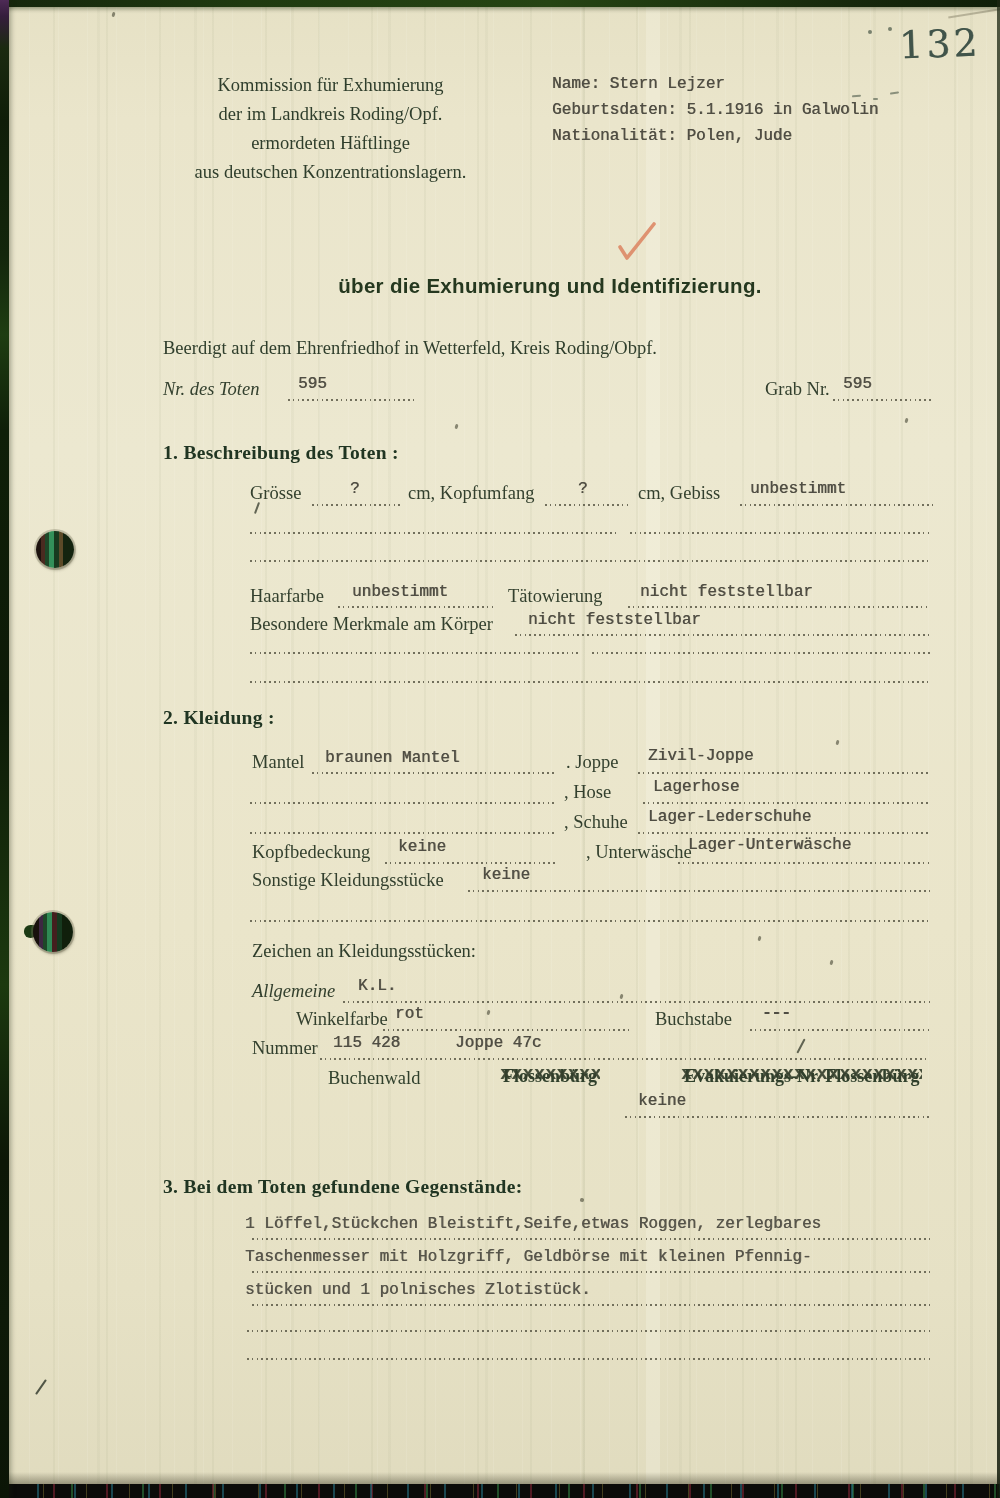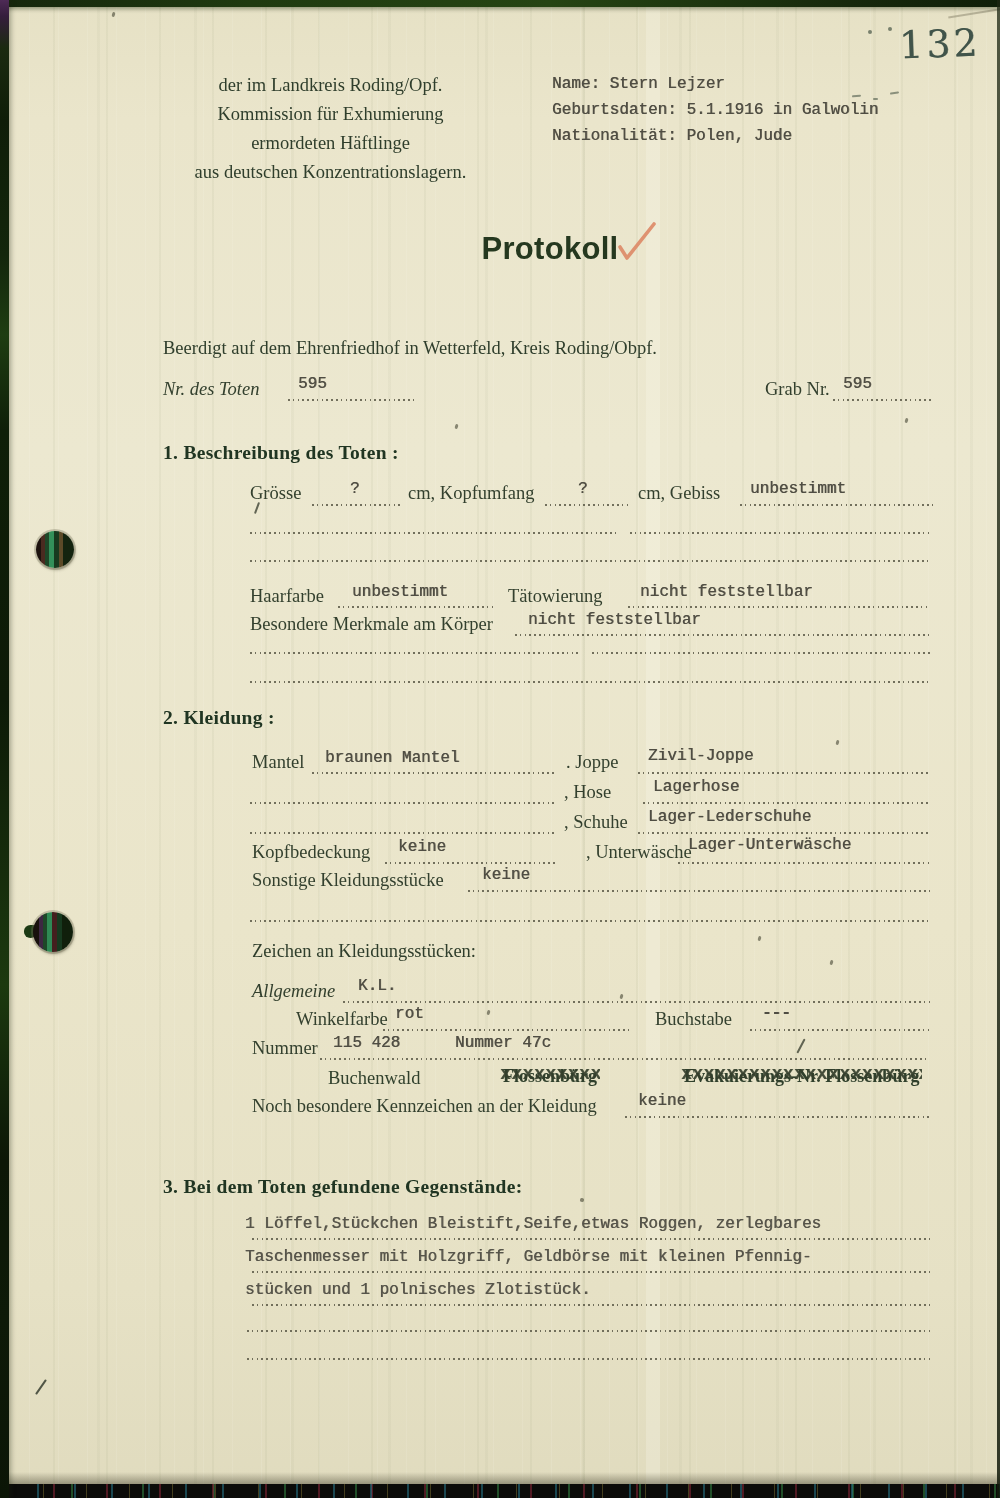--- a/index.html
+++ b/index.html
@@ -68,36 +68,36 @@
 
   <div class="pagenum">132</div>
   <div class="pn-dot" style="left:868px;top:30px;"></div>
   <div class="pn-dot" style="left:888px;top:27px;"></div>
   <div class="pn-dash" style="left:852px;top:95px;width:9px;transform:rotate(-6deg);"></div>
   <div class="pn-dash" style="left:873px;top:98px;width:5px;"></div>
   <div class="pn-dash" style="left:890px;top:92px;width:9px;transform:rotate(-8deg);"></div>
   <div class="crease"></div>
 
   <div class="lbl center" style="left:158px;top:71px;width:345px;line-height:29px;font-size:18.5px;color:#2f3e2c;white-space:normal;">
+    <div>Kommission für Exhumierung</div>
     <div>der im Landkreis Roding/Opf.</div>
-    <div>Kommission für Exhumierung</div>
     <div>ermordeten Häftlinge</div>
     <div>aus deutschen Konzentrationslagern.</div>
   </div>
 
   <div class="typed" style="left:552px;top:76px;">Name: Stern Lejzer</div>
   <div class="typed" style="left:552px;top:102px;">Geburtsdaten: 5.1.1916 in Galwolin</div>
   <div class="typed" style="left:552px;top:128px;">Nationalität: Polen, Jude</div>
 
-  <div class="head sans center" style="left:300px;top:231px;width:500px;font-size:31px;color:#25381f;">Protokoll</div>
   <div style="position:absolute;left:614px;top:220px;width:46px;height:44px;">
     <svg width="46" height="44" viewBox="0 0 46 44">
       <path d="M6 27 L13 38 L40 4" fill="none" stroke="#dd8866" stroke-width="3.6" stroke-linecap="round" stroke-linejoin="round" opacity="0.9"></path>
     </svg>
   </div>
+  <div class="head sans center" style="left:250px;top:274px;width:600px;font-size:20.5px;color:#25381f;">über die Exhumierung und Identifizierung.</div>
 
   <div class="lbl" style="left:163px;top:338px;color:#2f3e2c;">Beerdigt auf dem Ehrenfriedhof in Wetterfeld, Kreis Roding/Obpf.</div>
 
   <div class="lbl" style="left:163px;top:379px;font-style:italic;">Nr. des Toten</div>
   <div class="typed" style="left:298px;top:376px;">595</div>
   <div class="dots" style="left:288px;top:399px;width:130px;"></div>
   <div class="lbl" style="left:765px;top:379px;">Grab Nr.</div>
   <div class="typed" style="left:843px;top:376px;">595</div>
   <div class="dots" style="left:833px;top:399px;width:100px;"></div>
 
@@ -172,34 +172,33 @@
 
   <div class="lbl" style="left:252px;top:1009px;margin-left:44px;">Winkelfarbe</div>
   <div class="typed" style="left:395px;top:1006px;">rot</div>
   <div class="dots" style="left:383px;top:1029px;width:248px;"></div>
   <div class="lbl" style="left:655px;top:1009px;">Buchstabe</div>
   <div class="typed" style="left:762px;top:1005px;font-weight:bold;">---</div>
   <div class="dots" style="left:750px;top:1029px;width:180px;"></div>
 
   <div class="lbl" style="left:252px;top:1038px;">Nummer</div>
   <div class="typed" style="left:333px;top:1035px;">115 428</div>
-  <div class="typed" style="left:455px;top:1035px;">Nummer 47c</div>
+  <div class="typed" style="left:455px;top:1035px;">Joppe 47c</div>
   <div class="dots" style="left:320px;top:1058px;width:610px;"></div>
 
   <div class="camp" style="left:328px;top:1068px;font-weight:normal;font-size:18.5px;">Buchenwald</div>
   <div class="camp strike" style="left:503px;top:1066px;">
     <span>Flossenbürg</span>
     <span class="strike-x">xxxxxxxxxxx</span>
   </div>
   <div class="camp strike" style="left:684px;top:1066px;">
     <span>Evakuierungs-Nr. Flossenbürg</span>
     <span class="strike-x">xxxxxxxxxxxxxxxxxxxxxxxxxx</span>
   </div>
 
-  <div class="lbl" style="left:252px;top:1096px;">Noch besondere Kennzeichen an der Kleidung</div>
   <div class="typed" style="left:638px;top:1093px;">keine</div>
   <div class="dots" style="left:625px;top:1116px;width:305px;"></div>
 
   <div class="head" style="left:163px;top:1176px;">3. Bei dem Toten gefundene Gegenstände:</div>
 
   <div class="typed" style="left:245px;top:1216px;color:#56544a;">1 Löffel,Stückchen Bleistift,Seife,etwas Roggen, zerlegbares</div>
   <div class="dots" style="left:252px;top:1238px;width:678px;"></div>
   <div class="typed" style="left:245px;top:1249px;color:#56544a;">Taschenmesser mit Holzgriff, Geldbörse mit kleinen Pfennig-</div>
   <div class="dots" style="left:252px;top:1271px;width:678px;"></div>
   <div class="typed" style="left:245px;top:1282px;color:#56544a;">stücken und 1 polnisches Zlotistück.</div>

